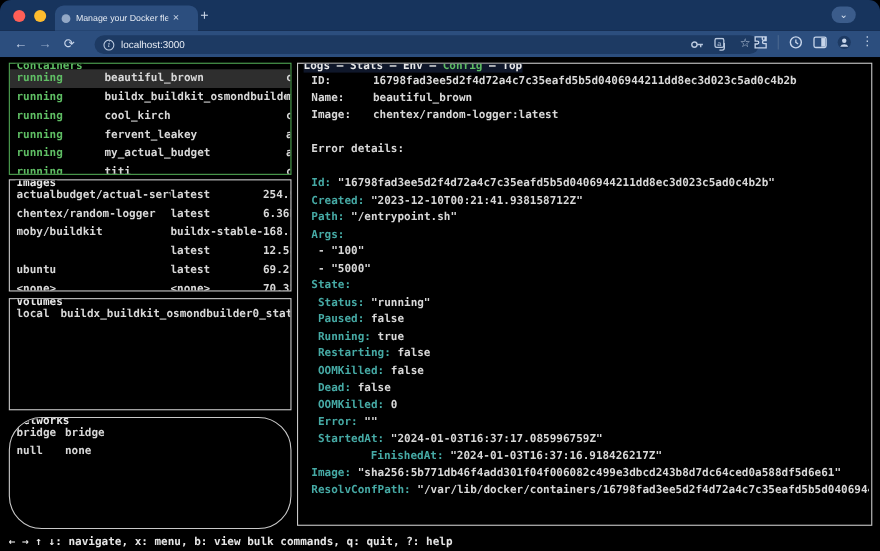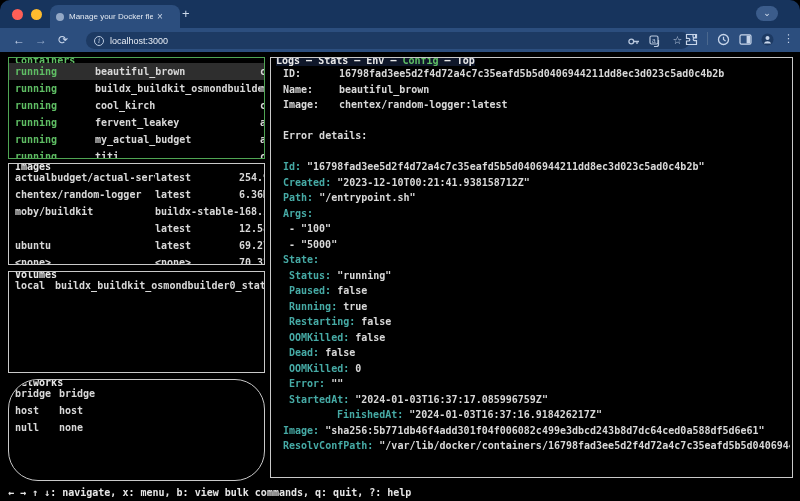--- a/index.html
+++ b/index.html
@@ -170,21 +170,20 @@
       <div class="ptitle">Volumes</div>
       <div class="rows" id="volumes-rows">
           <div class="trow"><span class="col" style="width: 40px;">local</span><span class="col">buildx_buildkit_osmondbuilder0_state</span></div>
         </div>
     </div>
 
     <div class="panel" style="left:8px; top:327px; width:257px; height:102px;border-radius:30px;">
       <div class="ptitle">Networks</div>
       <div class="rows" id="networks-rows">
           <div class="trow"><span class="col" style="width: 44px;">bridge</span><span class="col">bridge</span></div>
-          <div class="trow"><span class="col" style="width: 44px;">host</span><span class="col">host</span></div>
           <div class="trow"><span class="col" style="width: 44px;">null</span><span class="col">none</span></div>
         </div>
     </div>
 
     <div class="panel" style="left:270px; top:5px; width:523px; height:421px;">
       <div class="ititle" id="inspector-tabs"><span class="itab">Logs</span><span> — </span><span class="itab">Stats</span><span> — </span><span class="itab">Env</span><span> — </span><span class="itab active">Config</span><span> — </span><span class="itab">Top</span></div>
       <div class="icontent" id="inspector-content">
           <div class="iline"><span class="ilabel">ID:</span><span>16798fad3ee5d2f4d72a4c7c35eafd5b5d0406944211dd8ec3d023c5ad0c4b2b</span></div>
           <div class="iline"><span class="ilabel">Name:</span><span>beautiful_brown</span></div>
           <div class="iline"><span class="ilabel">Image:</span><span>chentex/random-logger:latest</span></div>

